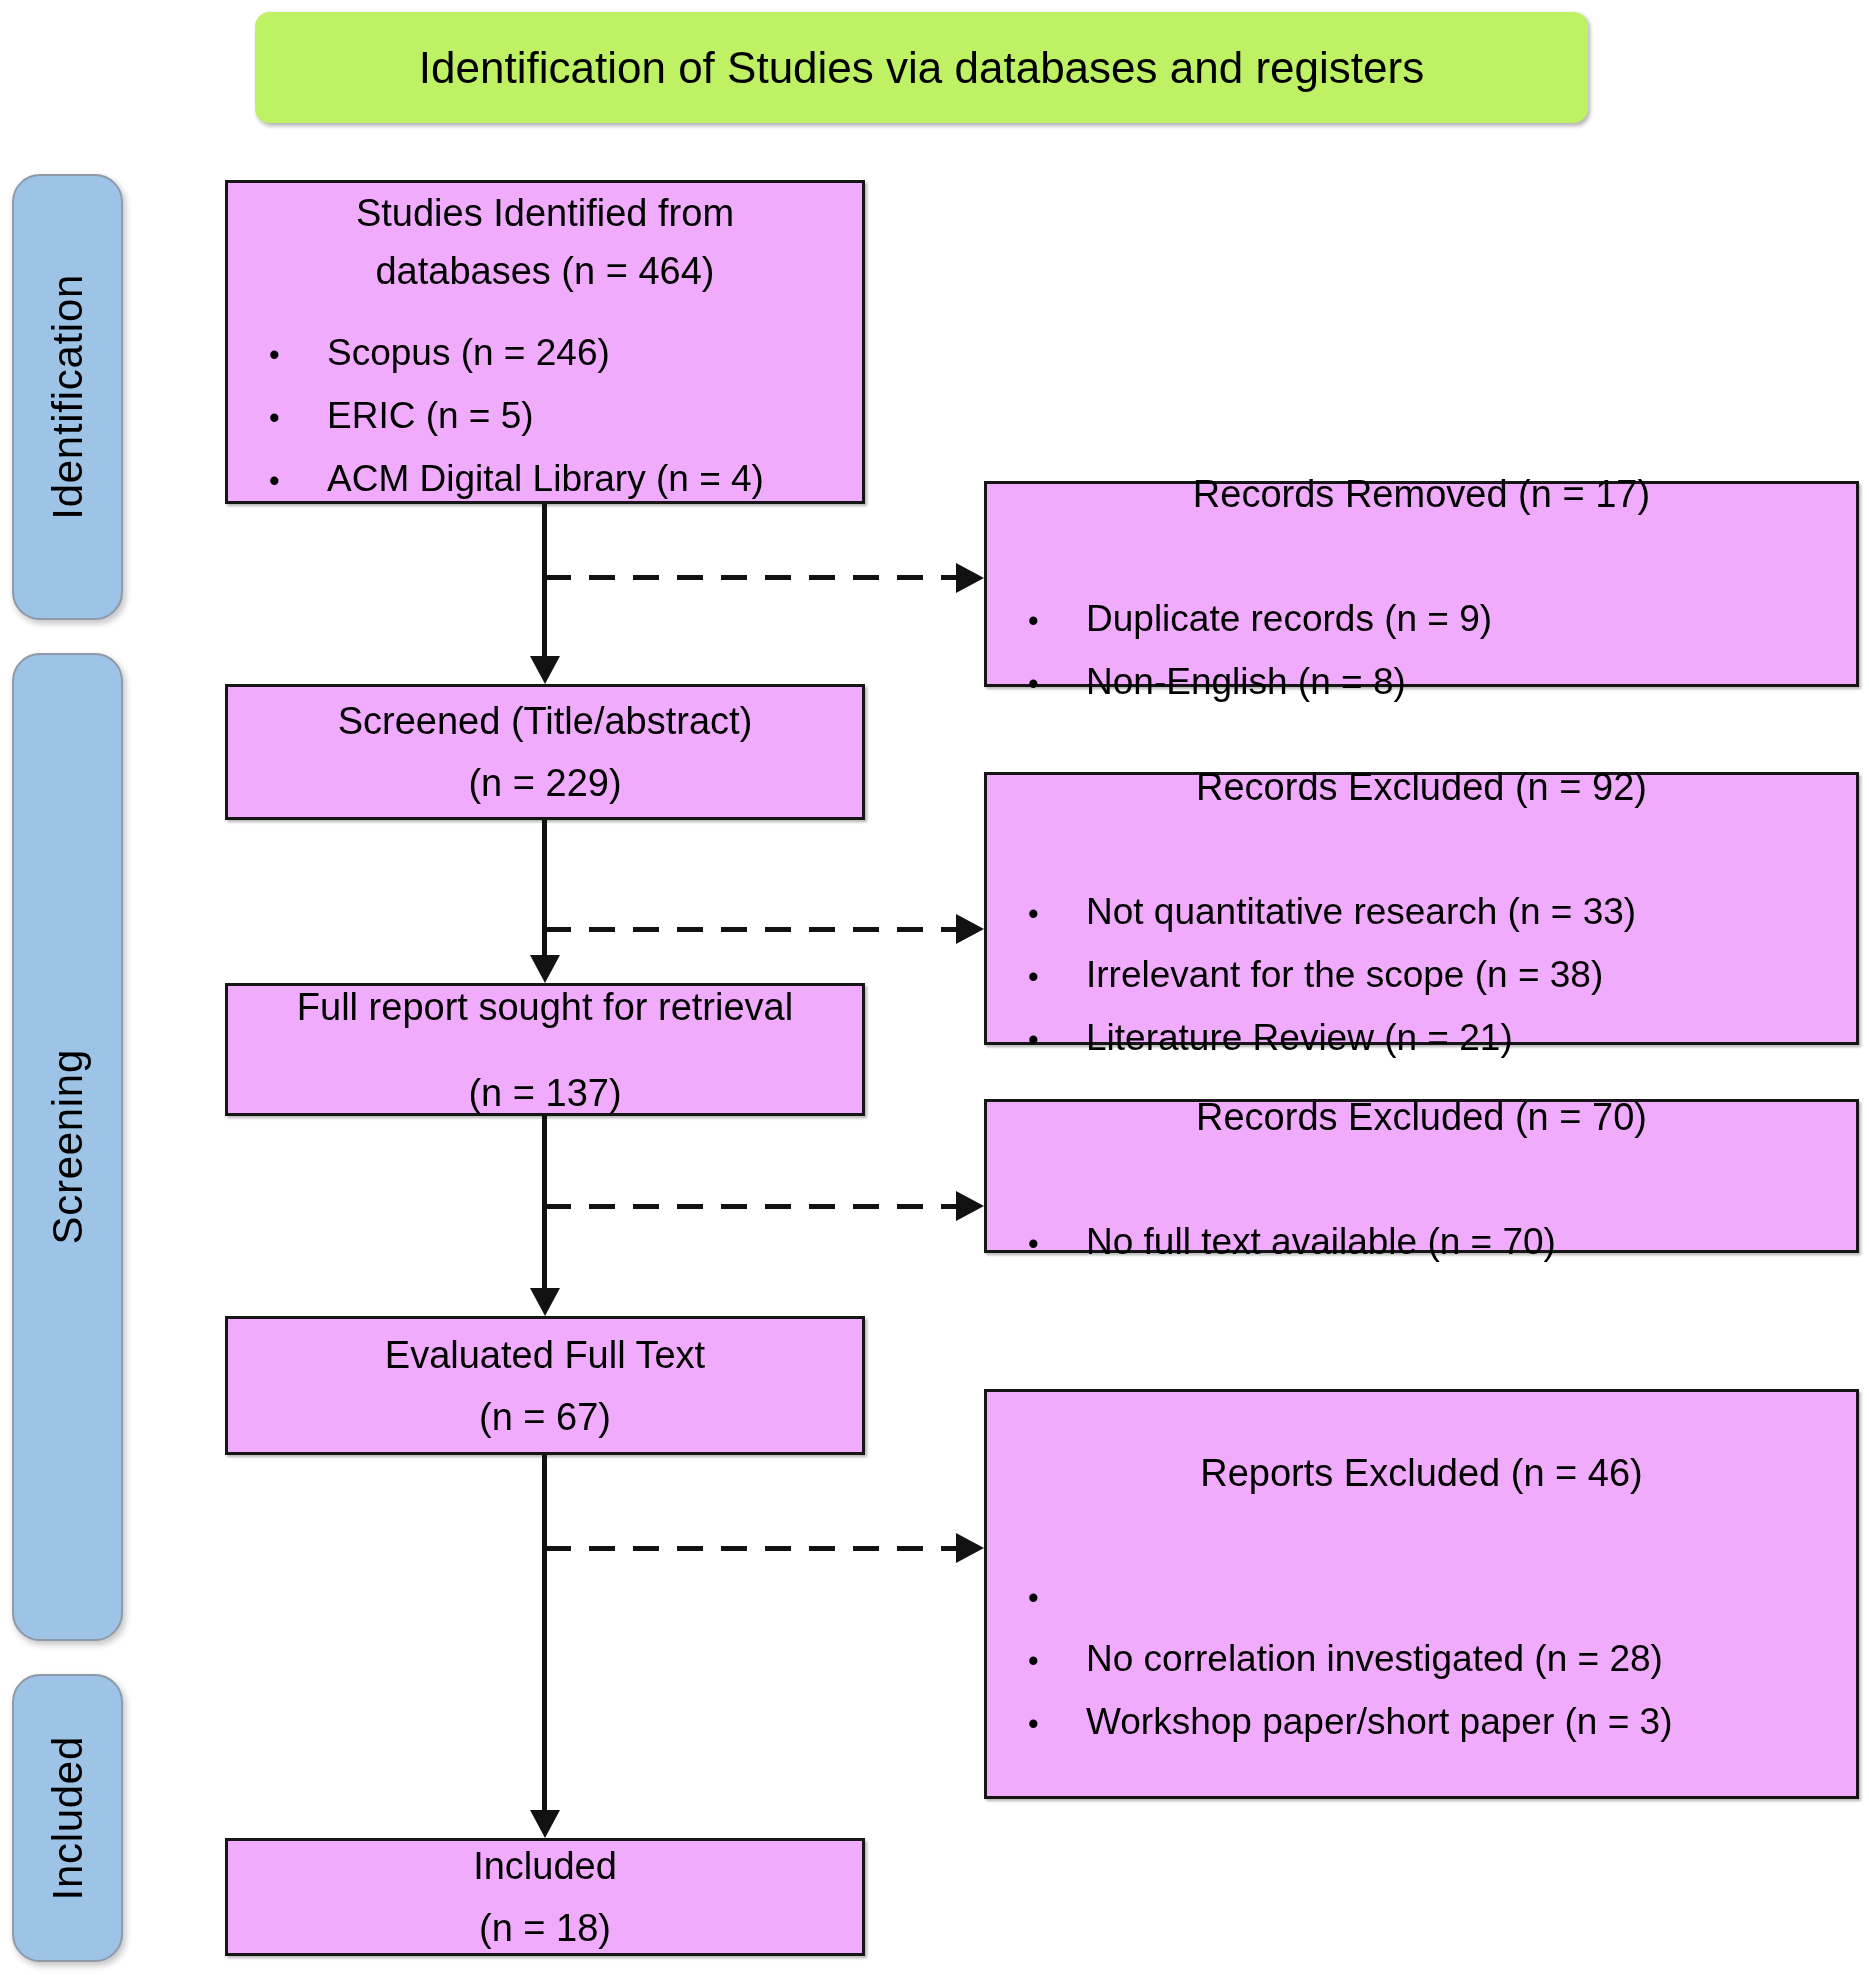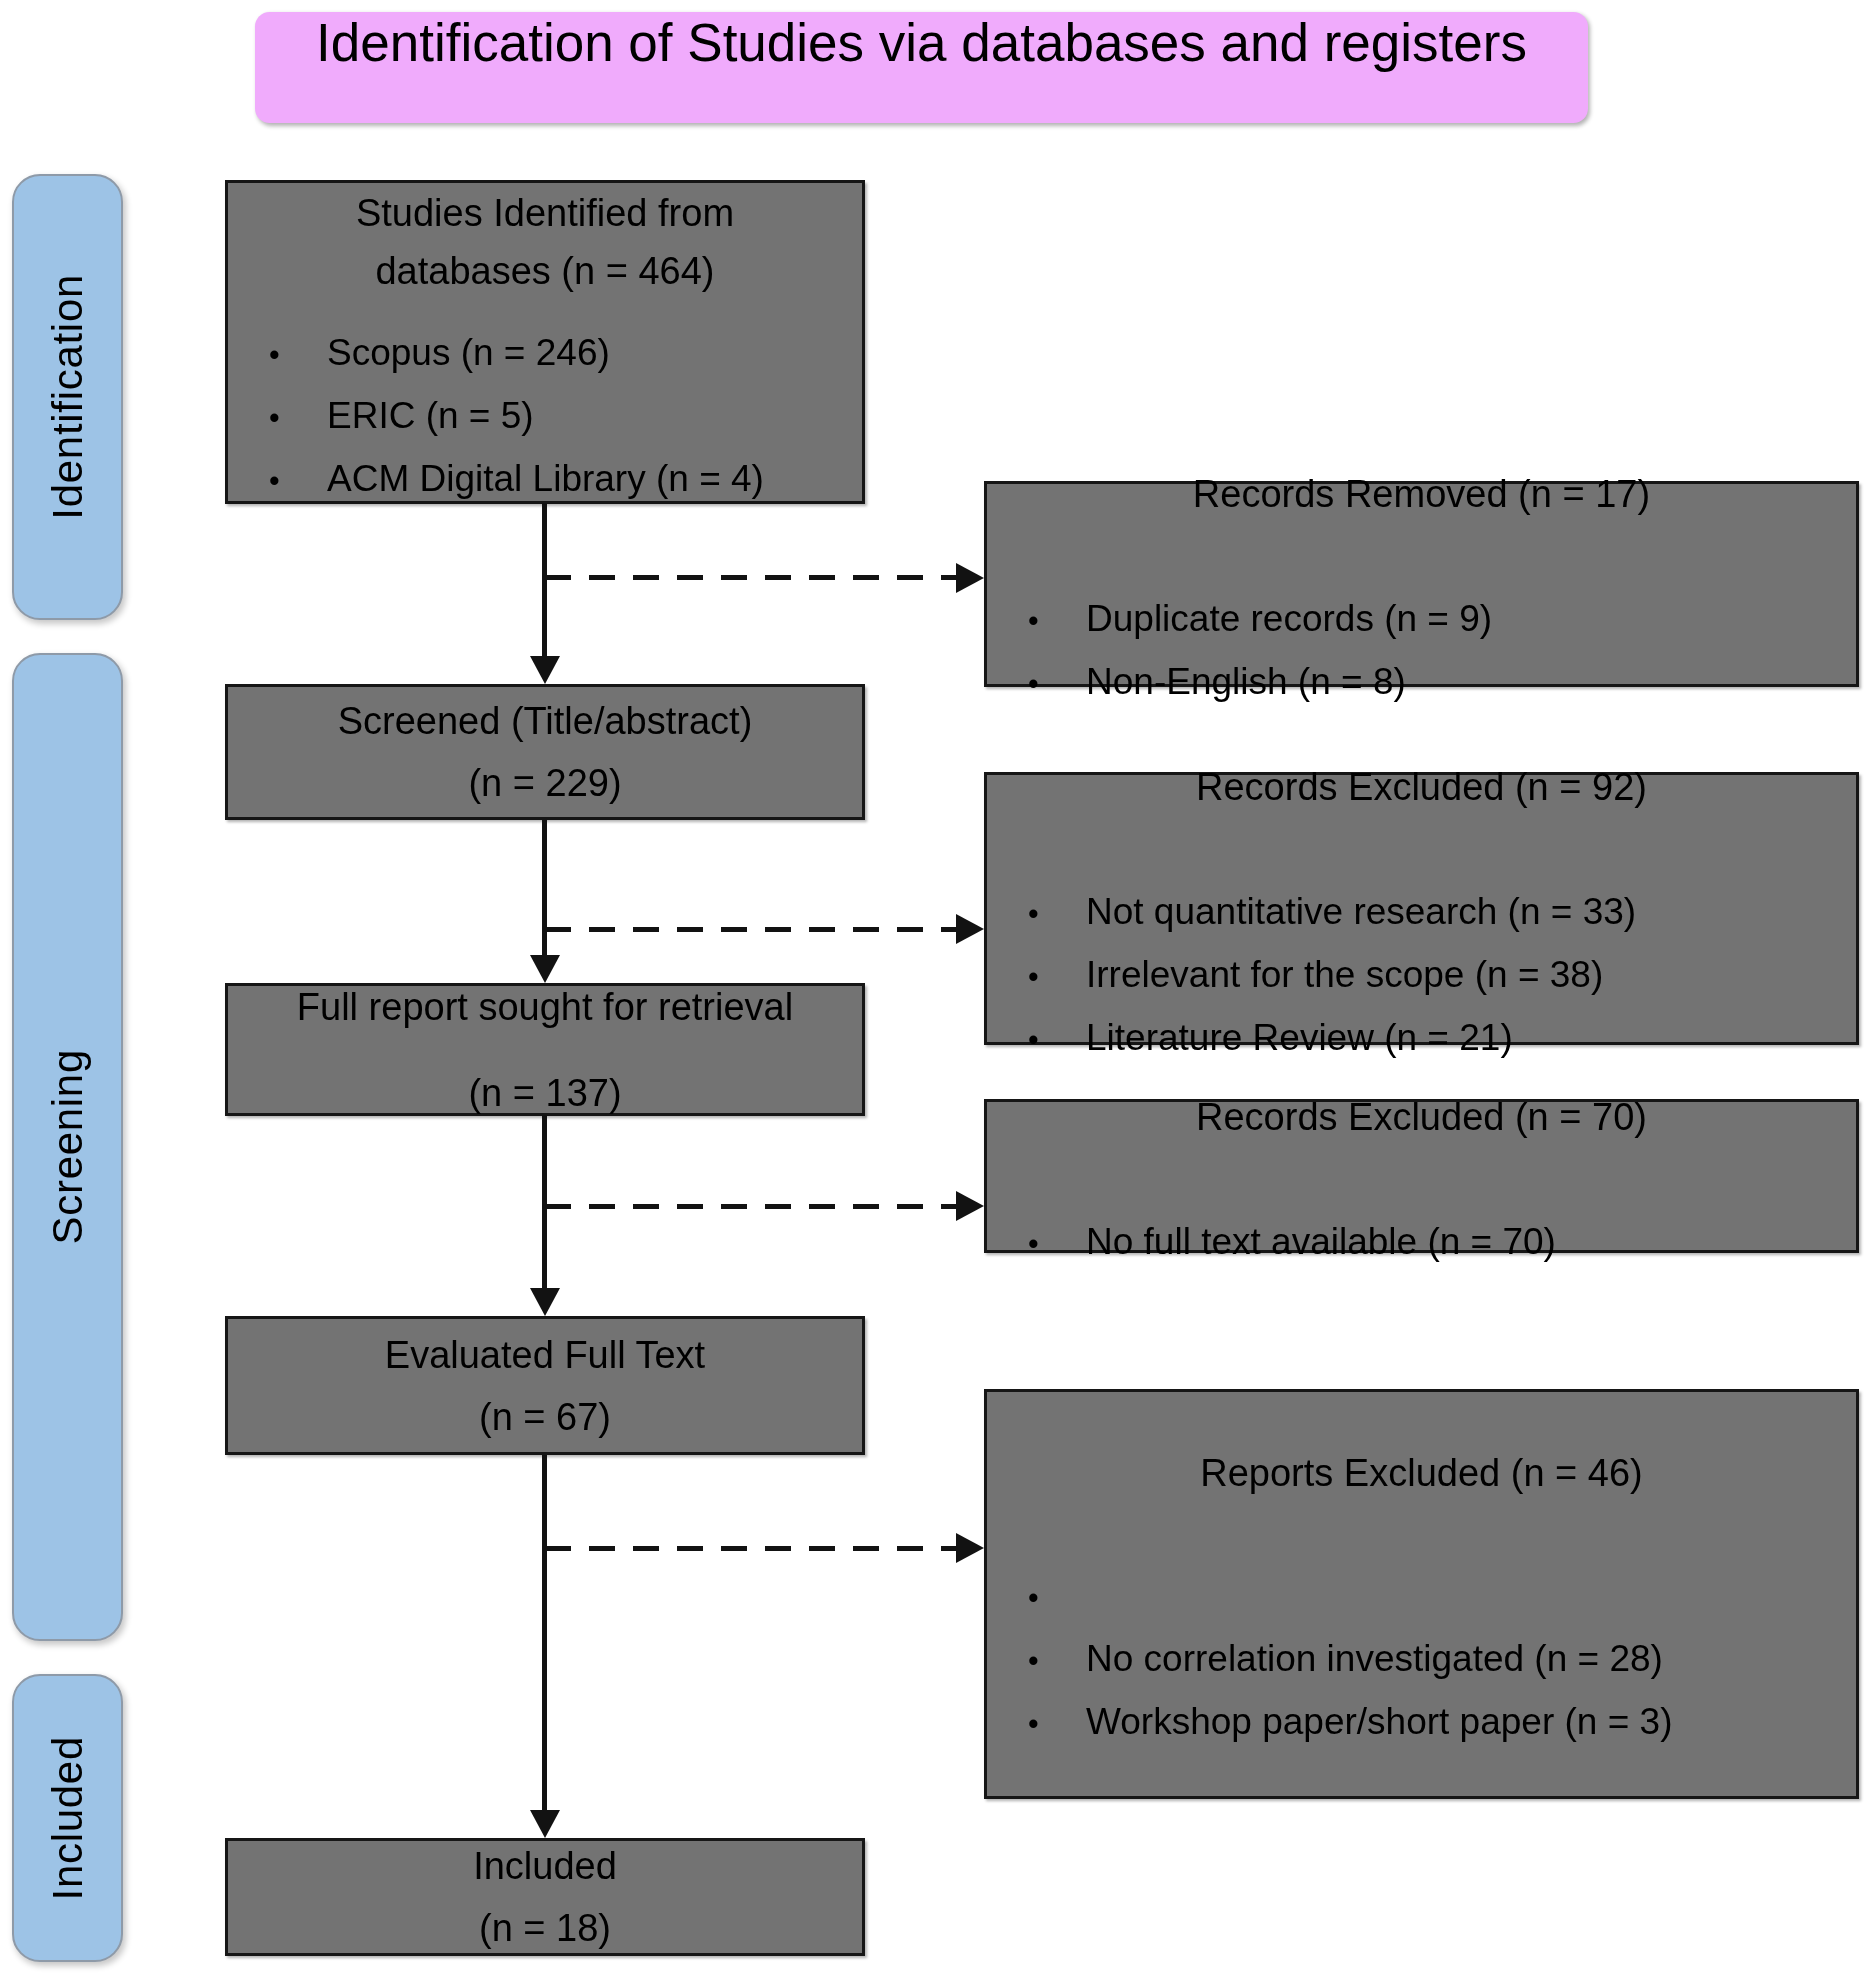--- a/index.html
+++ b/index.html
@@ -3,41 +3,41 @@
 <meta charset="utf-8">
 <style>
   html,body{margin:0;padding:0;background:#ffffff;}
   #canvas{
     position:relative;width:1870px;height:1975px;background:#ffffff;overflow:hidden;
     font-family:"Liberation Sans","DejaVu Sans",sans-serif;color:#000;
   }
   
   .banner{
     position:absolute;left:255px;top:12px;width:1333px;height:111px;
-    background:#f0abfc;border-radius:14.6px;
-    display:flex;justify-content:center;
-    font-size:53px;box-shadow:2px 2.7px 4.6px rgba(0,0,0,0.30);
+    background:#bef264;border-radius:14.6px;
+    display:flex;align-items:center;justify-content:center;
+    font-size:44px;box-shadow:2px 2.7px 4.6px rgba(0,0,0,0.30);
   }
   
   .rail{
     position:absolute;left:12px;width:111px;background:#9DC3E6;
     border:2px solid #8e9aa8;border-radius:28px;box-sizing:border-box;
     display:flex;align-items:center;justify-content:center;
     box-shadow:2.7px 3.3px 6px rgba(0,0,0,0.22);
   }
   .rail .vtext{
     writing-mode:vertical-rl;transform:rotate(180deg);
     font-size:42px;letter-spacing:0.7px;white-space:nowrap;
   }
   #rail-identification{top:174px;height:446px;}
   #rail-screening{top:653px;height:988px;}
   #rail-included{top:1674px;height:288px;}
   
   .fbox,.rbox{
-    position:absolute;background:#737373;border:3.3px solid #161616;box-sizing:border-box;
+    position:absolute;background:#f0abfc;border:3.3px solid #161616;box-sizing:border-box;
     box-shadow:2px 3.3px 2.7px rgba(0,0,0,0.30);
     display:flex;flex-direction:column;justify-content:center;
   }
   .fbox{left:225px;width:640px;}
   .rbox{left:984px;width:875px;gap:43px;}
   #box-identified{top:180px;height:324px;}
   #box-screened{top:684px;height:136px;}
   #box-fullreport{top:983px;height:133px;gap:44px;}
   #box-evaluated{top:1316px;height:139px;}
   #box-included{top:1838px;height:118px;}

